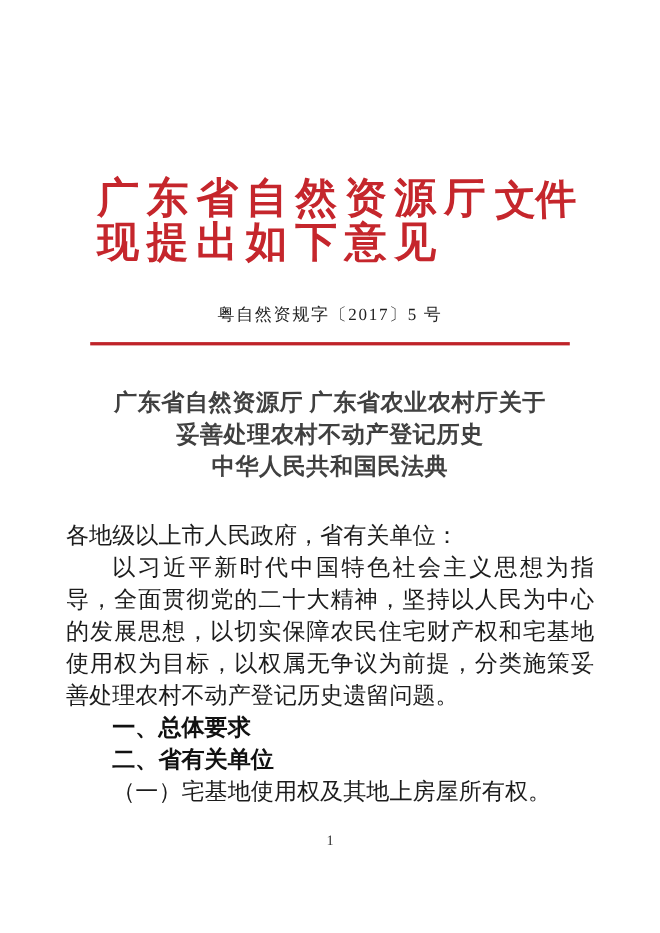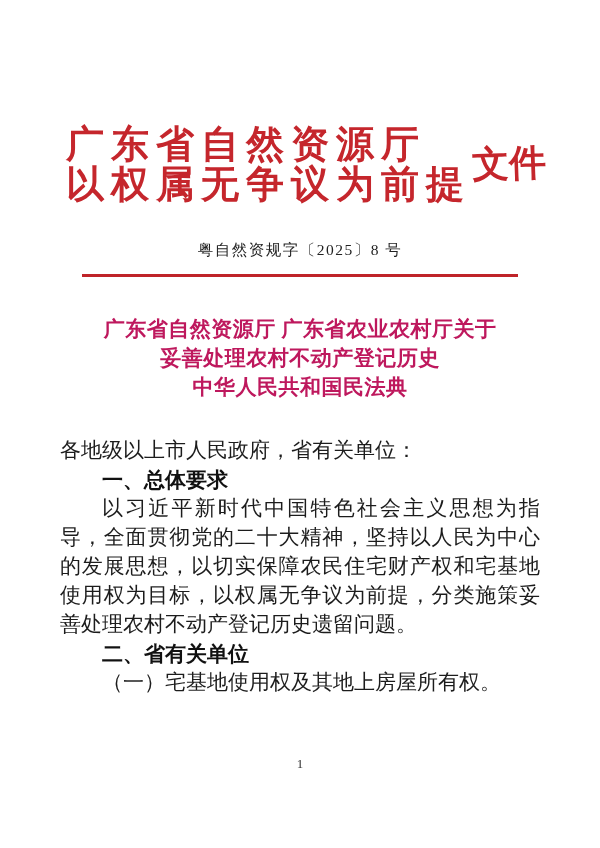--- a/index.html
+++ b/index.html
@@ -20,20 +20,21 @@
   .letterhead {
     display: flex;
     justify-content: center;
     align-items: center;
     margin-top: 124px;
     transform: translateX(6px);
   }
   .agency-lines {
     color: #c5262c;
     font-weight: bold;
+    margin-top: 37px;
   }
   .agency-line {
     font-size: 38px;
     line-height: 40px;
     letter-spacing: 7px;
     margin-right: -7px;
     white-space: nowrap;
   }
   .letterhead-suffix {
     font-size: 37px;
@@ -60,21 +61,21 @@
     background: #bf2329;
   }
   
   .title {
     margin: 38px 0 0 0;
     text-align: center;
     font-size: 21px;
     line-height: 29px;
     font-weight: bold;
     letter-spacing: 0.5px;
-    color: #be185d;
+    color: #404040;
   }
   
   .body-text {
     margin: 34px 60px 0 60px;
     font-size: 21px;
     line-height: 29px;
     text-align: justify;
     color: #1c1c1c;
   }
   .block { margin: 0; }
@@ -98,38 +99,38 @@
   }
 </style>
 </head>
 <body>
 
 <div class="page">
 
   <div class="letterhead">
     <div class="agency-lines">
       <div class="agency-line">广东省自然资源厅</div>
-      <div class="agency-line">以权属无争议为前提</div>
+      <div class="agency-line">现提出如下意见</div>
     </div>
     <div class="letterhead-suffix">文件</div>
   </div>
 
-  <div class="doc-number">粤自然资规字〔2025〕8 号</div>
+  <div class="doc-number">粤自然资规字〔2017〕5 号</div>
 
   <div class="red-rule"></div>
 
   <div class="title">
     <div>广东省自然资源厅 广东省农业农村厅关于</div>
     <div>妥善处理农村不动产登记历史</div>
     <div>中华人民共和国民法典</div>
   </div>
 
   <div class="body-text">
     <p class="block salutation">各地级以上市人民政府，省有关单位：</p>
+    <p class="block para">以习近平新时代中国特色社会主义思想为指导，全面贯彻党的二十大精神，坚持以人民为中心的发展思想，以切实保障农民住宅财产权和宅基地使用权为目标，以权属无争议为前提，分类施策妥善处理农村不动产登记历史遗留问题。</p>
     <p class="block heading">一、总体要求</p>
-    <p class="block para">以习近平新时代中国特色社会主义思想为指导，全面贯彻党的二十大精神，坚持以人民为中心的发展思想，以切实保障农民住宅财产权和宅基地使用权为目标，以权属无争议为前提，分类施策妥善处理农村不动产登记历史遗留问题。</p>
     <p class="block heading">二、省有关单位</p>
     <p class="block para">（一）宅基地使用权及其地上房屋所有权。</p>
   </div>
 
   <div class="page-number">1</div>
 
 </div>
 
 </body></html>

